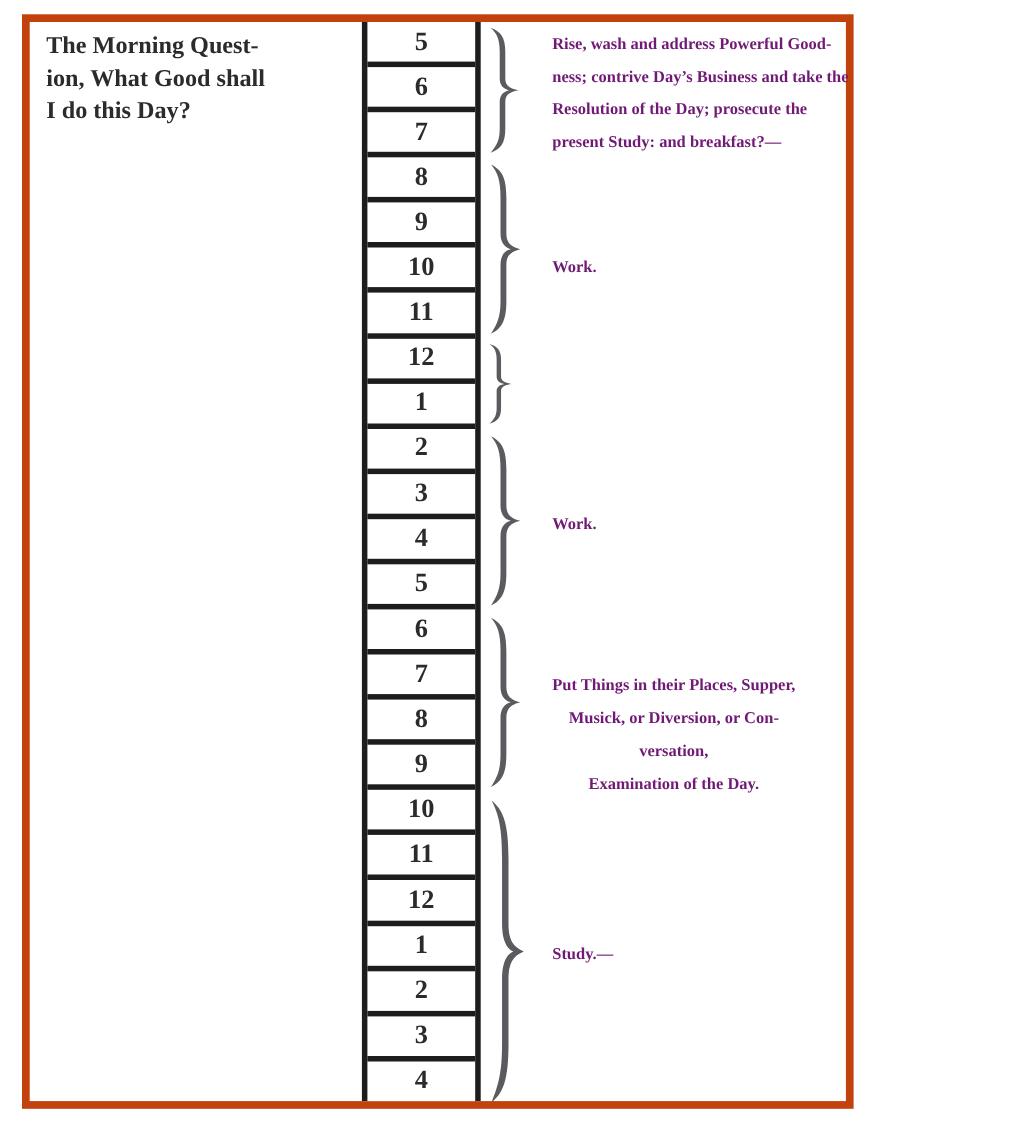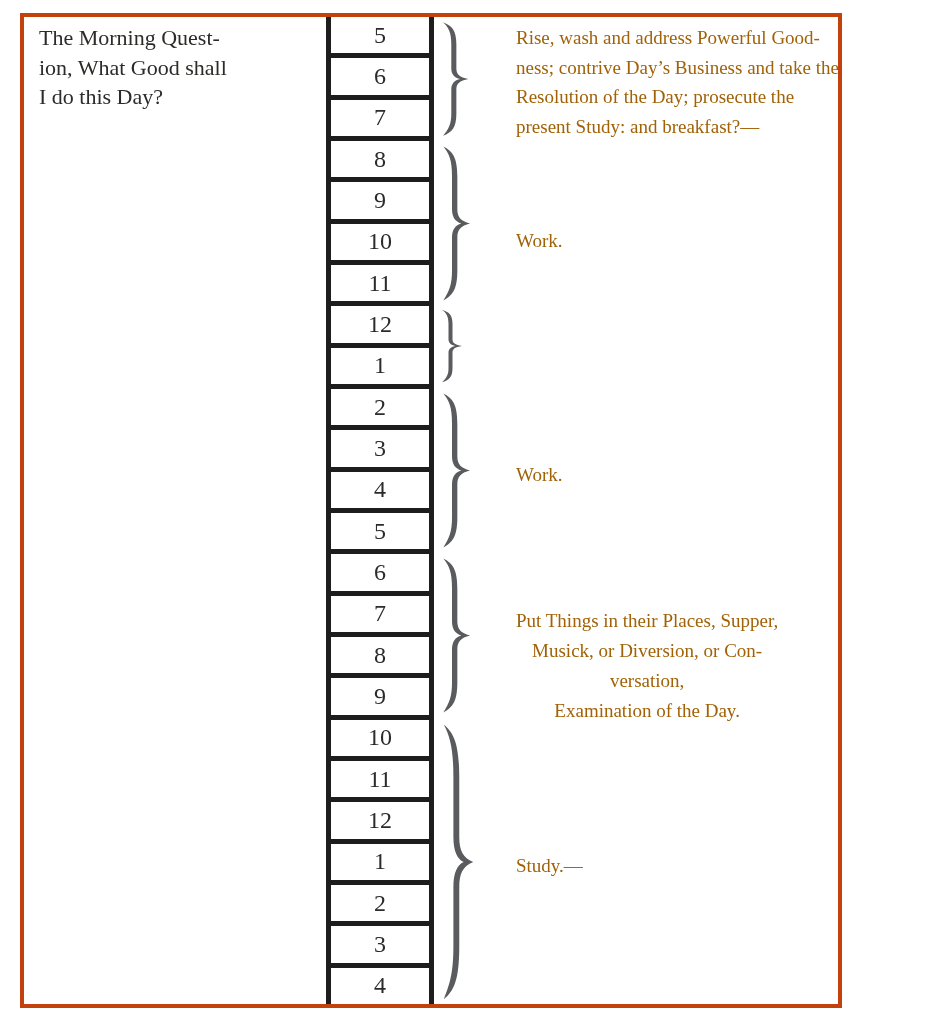--- a/index.html
+++ b/index.html
@@ -10,25 +10,26 @@
     height: 1024px;
     font-family: "Liberation Serif", "DejaVu Serif", serif;
     color: #2c2b29;
     position: relative;
     overflow: hidden;
   }
   .frame {
     position: absolute;
     left: 20px;
     top: 13px;
-    width: 822px;
+    width: 756px;
     height: 995px;
-    border: 4px solid #c2410c;
+    border: 7px solid #c2410c;
     box-sizing: border-box;
     background: #ffffff;
+    font-weight: bold;
   }
   .question {
     position: absolute;
     font-size: 22px;
     line-height: 29.5px;
     white-space: pre;
     color: #2c2b29;
   }
   .question.morning { left: 15px; top: 6px; }
   .question.evening { left: 12px; top: 620px; }
@@ -68,26 +69,26 @@
 
   .activities {
     position: absolute;
     left: 475px;
     top: 0;
     right: 0;
     bottom: 0;
   }
   .activity {
     position: absolute;
-    left: 17px;
+    left: 0;
     white-space: pre;
-    font-size: 19px;
+    font-size: 15px;
     line-height: 29.8px;
     transform: translateY(-50%);
-    color: #a16207;
+    color: #701a75;
   }
 </style>
 </head>
 <body>
 
 <div class="frame">
   <div class="question morning">The Morning Quest-
 ion, What Good shall
 I do this Day?</div>
 

